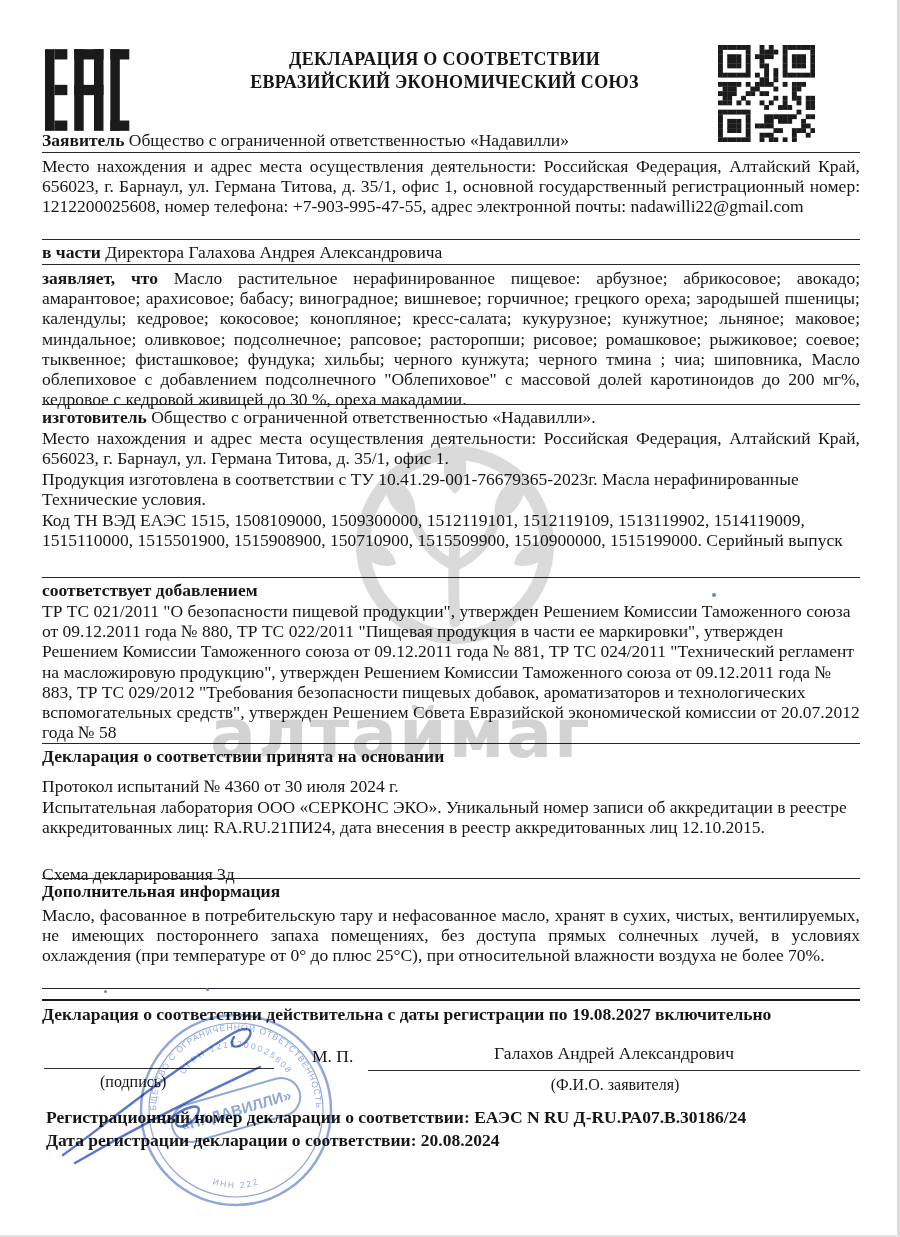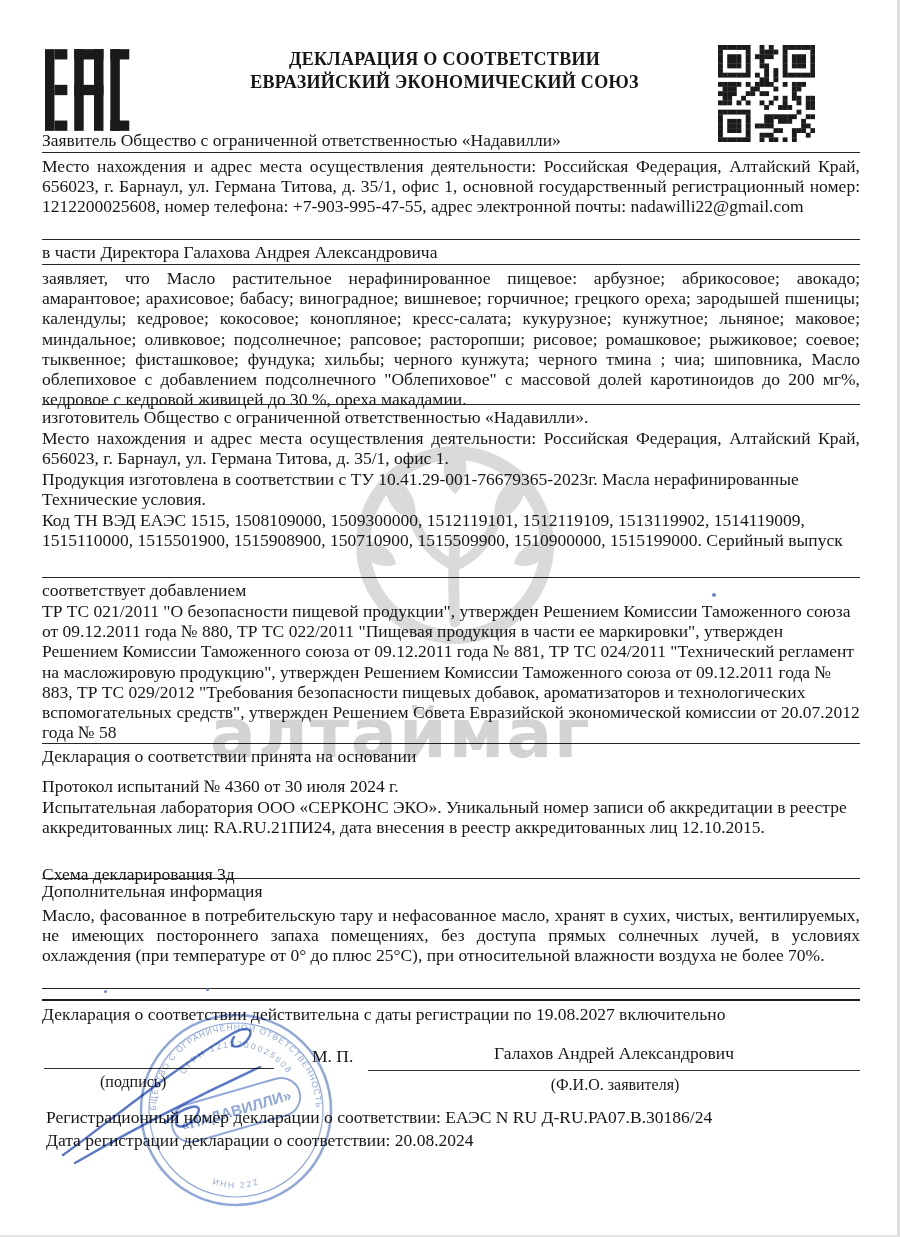--- a/index.html
+++ b/index.html
@@ -1,21 +1,21 @@
 <!DOCTYPE html>
 <html><head>
 <meta charset="utf-8">
 <style>
   html,body{margin:0;padding:0;background:#ffffff;}
   .page{position:relative;width:900px;height:1237px;background:#fff;overflow:hidden;
         font-family:"Liberation Serif","DejaVu Serif",serif;color:#161616;}
   .content{position:absolute;left:42px;top:0;width:818px;}
   .abs{position:absolute;left:0;width:818px;}
   p{margin:0;font-size:17.5px;line-height:20.2px;}
-  .b{font-weight:normal;}
+  .b{font-weight:bold;}
   .j{text-align:justify;}
   .rule{border-top:1.6px solid #262626;height:0;}
   .rule-thick{border-top:2.6px solid #1d1d1d;height:0;}
   .hdr{height:100px;}
   .hdr-flex{display:flex;align-items:flex-start;}
   .titles{flex:1;text-align:center;padding-top:12px;padding-left:40px;}
   .titles div{font-weight:bold;font-size:18px;line-height:23px;letter-spacing:.3px;}
   .eac{width:86px;height:92px;margin-top:8px;margin-left:3px;flex:0 0 auto;}
   .qr{width:97px;height:97px;margin-top:9px;margin-right:45px;flex:0 0 auto;}
   .caption{font-size:16px;}

